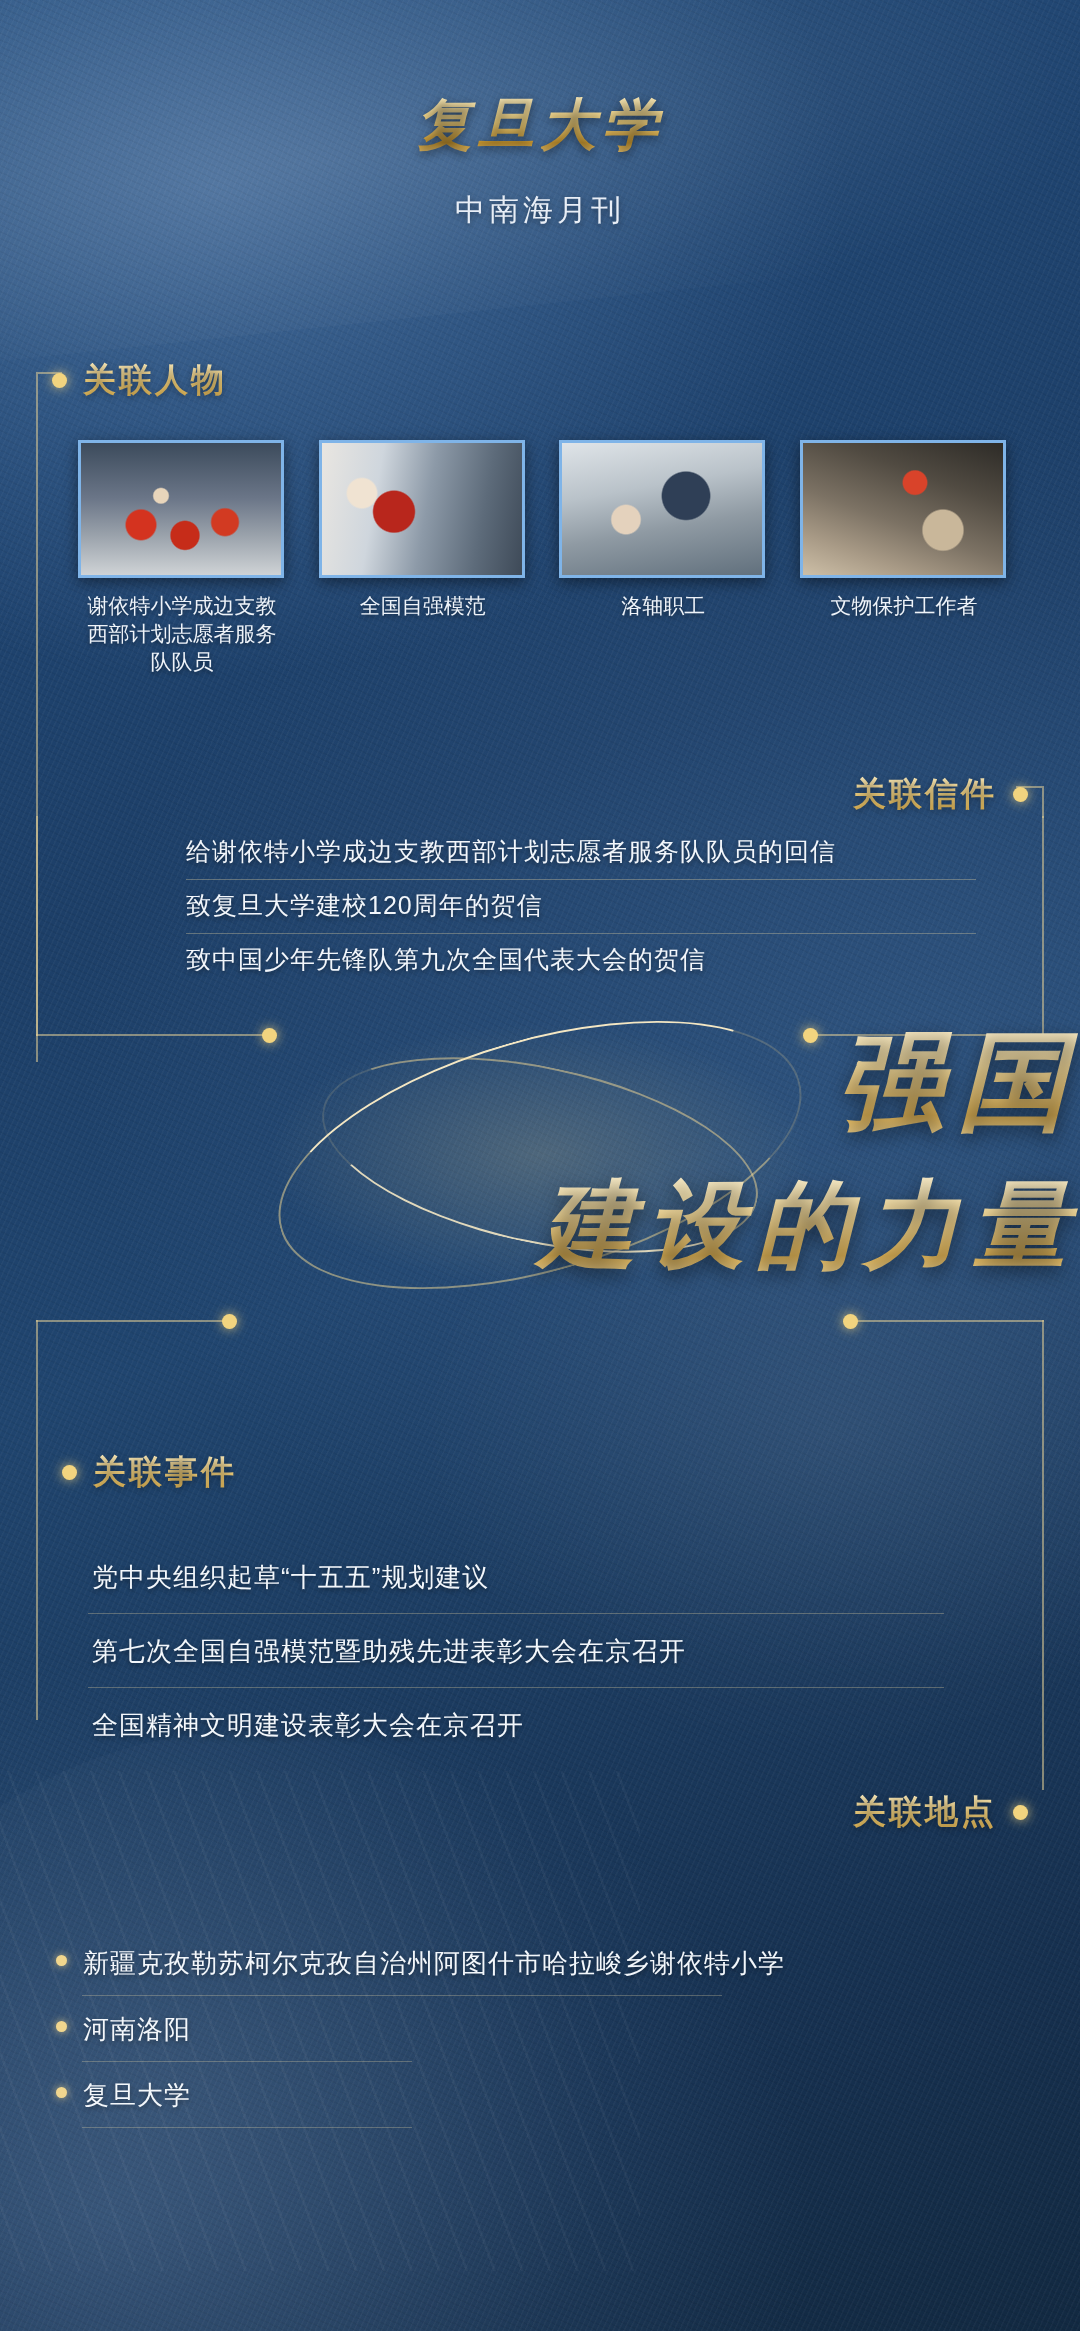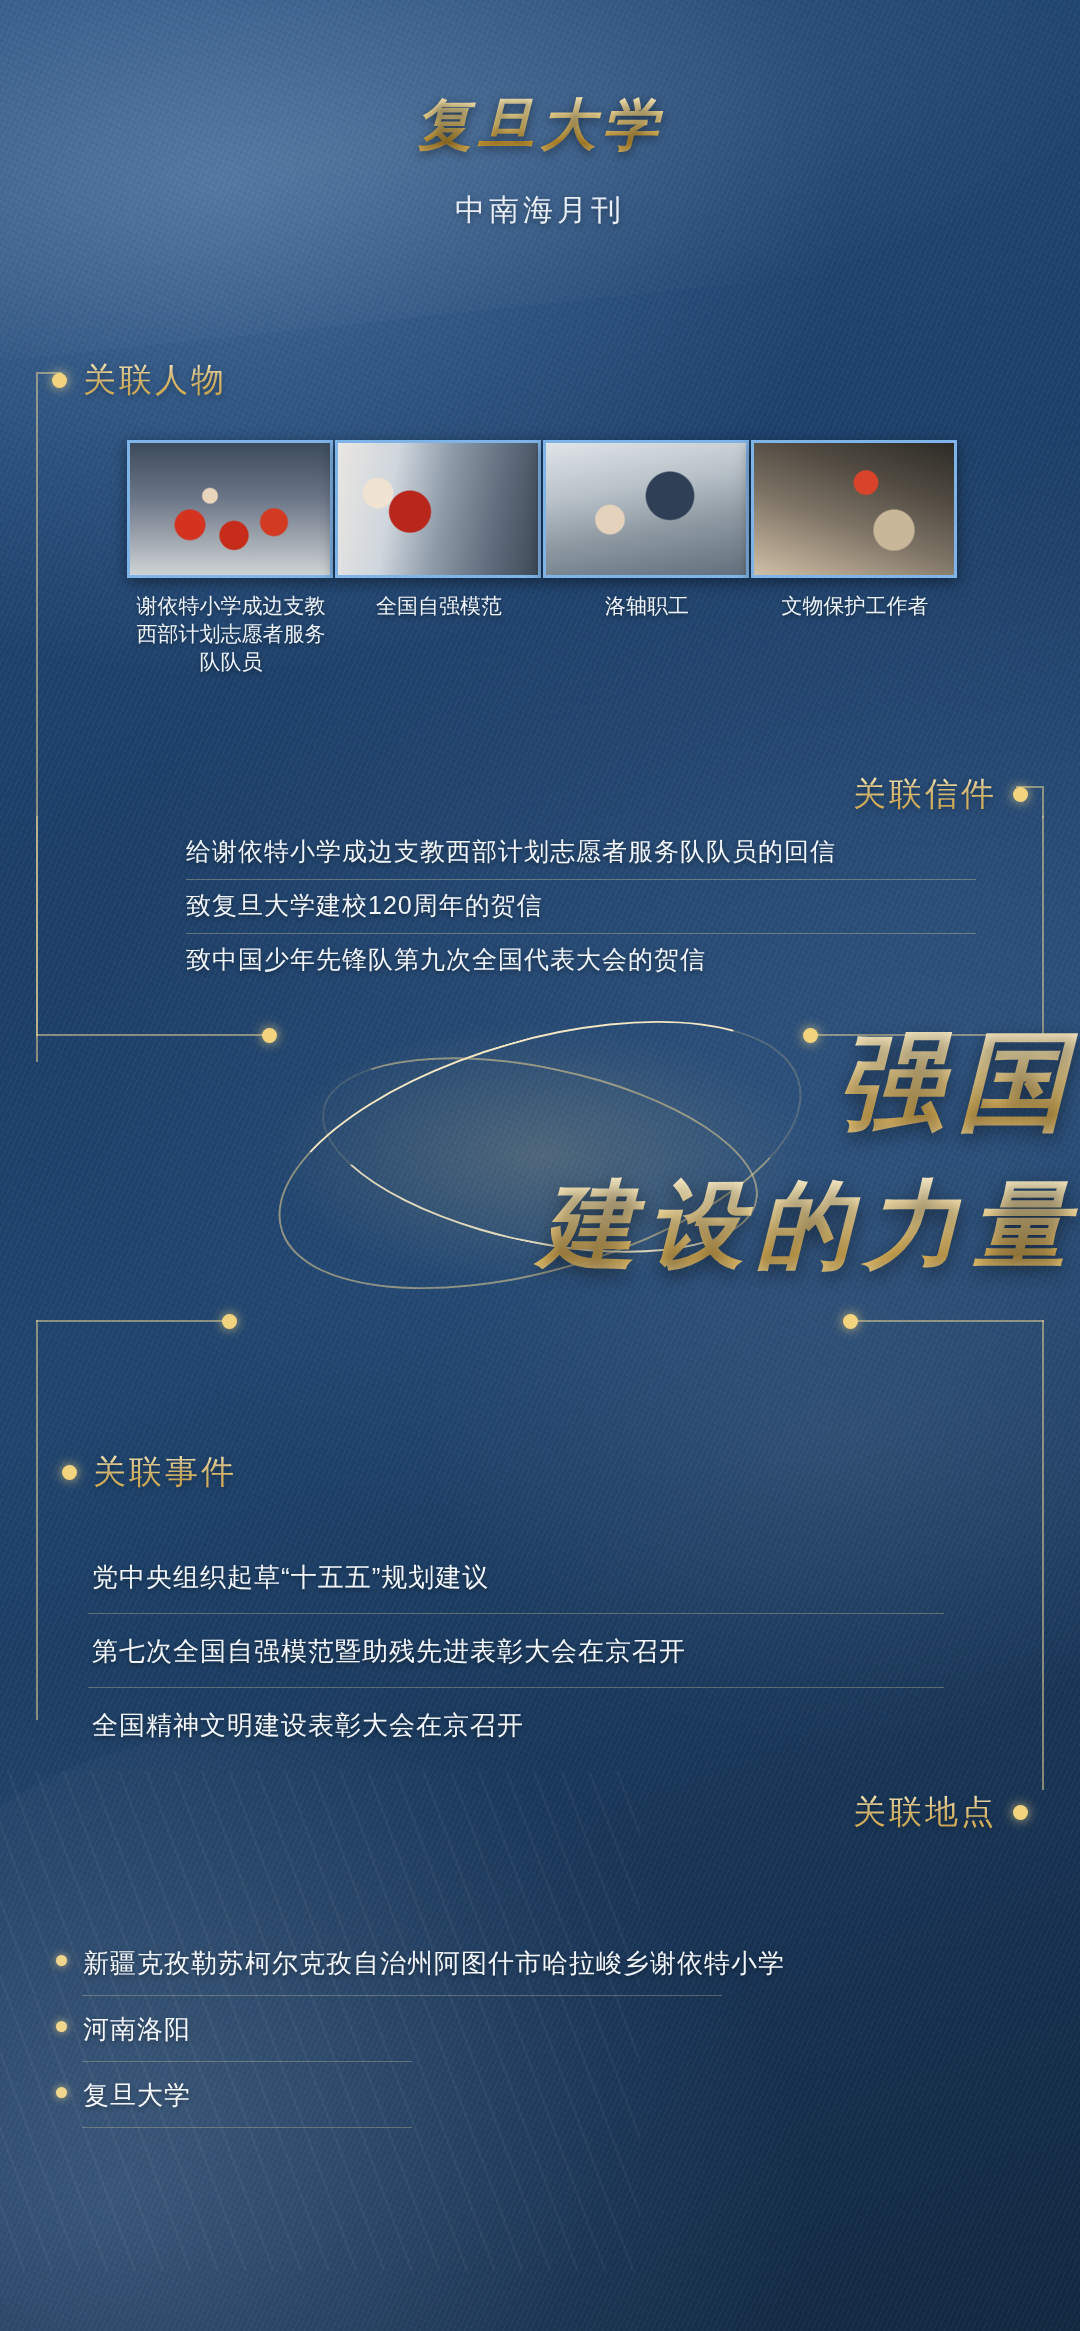--- a/index.html
+++ b/index.html
@@ -102,21 +102,21 @@
   .sec-head .dot {
     width: 15px;
     height: 15px;
     border-radius: 50%;
     background: #f2d47f;
     box-shadow: 0 0 12px rgba(242,212,127,0.85);
     flex: 0 0 auto;
   }
   .sec-head .txt {
     font-size: 33px;
-    font-weight: normal;
+    font-weight: bold;
     letter-spacing: 3px;
     background: linear-gradient(180deg, #fff3cc 0%, #f0cd77 55%, #d7a844 100%);
     -webkit-background-clip: text;
     background-clip: text;
     -webkit-text-fill-color: transparent;
     text-shadow: 0 2px 7px rgba(0,0,0,0.35);
   }
   .sec-head.right { flex-direction: row-reverse; align-items: center; }
 
   
@@ -128,21 +128,21 @@
     pointer-events: none;
   }
 
   
   .people {
     position: absolute;
     top: 440px;
     left: 78px;
     width: 930px;
     display: flex;
-    justify-content: center;
+    justify-content: space-between;
   }
   .person {
     width: 208px;
     text-align: center;
   }
   .thumb {
     width: 206px;
     height: 138px;
     border: 3px solid #7fb4e8;
     box-sizing: border-box;

